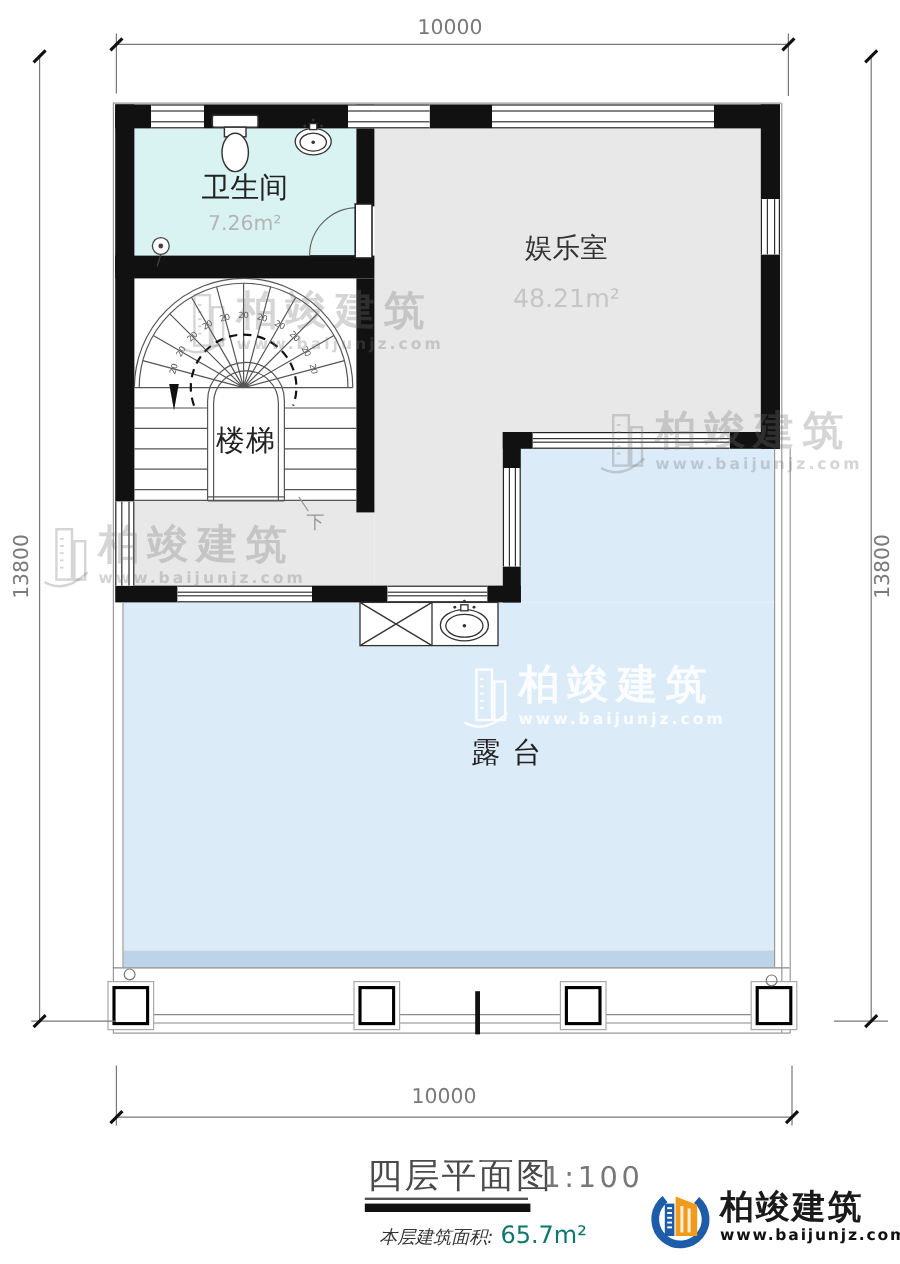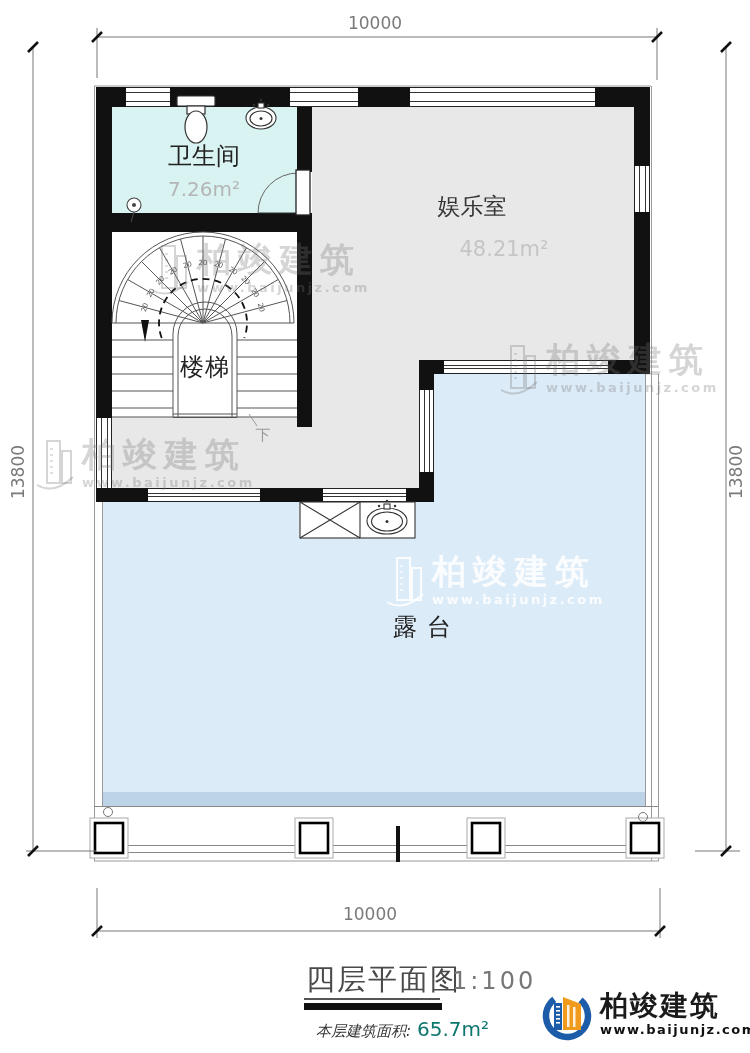--- a/index.html
+++ b/index.html
@@ -248,23 +248,23 @@
           <path d="M17,14 h3 M17,20 h3 M17,26 h3 M17,32 h3 M17,38 h3" stroke-width="1.5"></path>
         </g>
       </svg>
     <div class="txt">
         <div class="b">柏竣建筑</div>
         <div class="u">www.baijunjz.com</div>
       </div>
   </div>
 
   <div class="lbl" style="left:158px;top:140px;width:92px;font-size:24px;">卫生间</div>
-  <div class="lbl area" style="left:158px;top:177px;width:92px;font-size:20px;">7.26m²</div>
+  <div class="lbl area" style="left:158px;top:177px;width:92px;font-size:17px;">7.26m²</div>
   <div class="lbl" style="left:425px;top:191px;width:94px;font-size:23px;color:#333;">娱乐室</div>
-  <div class="lbl" style="left:420px;top:237px;width:104px;font-size:21px;color:#c5c5c5;margin-left:32px;">48.21m²</div>
+  <div class="lbl" style="left:420px;top:237px;width:104px;font-size:21px;color:#c5c5c5;">48.21m²</div>
   <div class="lbl" style="left:170px;top:351px;width:70px;font-size:24px;letter-spacing:1px;">楼梯</div>
   <div class="lbl" style="left:248px;top:426px;width:30px;font-size:15px;color:#999;">下</div>
   <div class="lbl" style="left:382px;top:611px;width:90px;font-size:24px;letter-spacing:10px;">露台</div>
 
   <div class="dim" style="left:340px;top:13px;width:70px;">10000</div>
   <div class="dim" style="left:335px;top:904px;width:70px;">10000</div>
   <div class="dim rot" style="left:-17px;top:462px;width:70px;">13800</div>
   <div class="dim rot" style="left:701px;top:462px;width:70px;">13800</div>
 
   <div class="tb" style="left:306px;top:960px;font-size:29px;letter-spacing:2px;">四层平面图</div>

